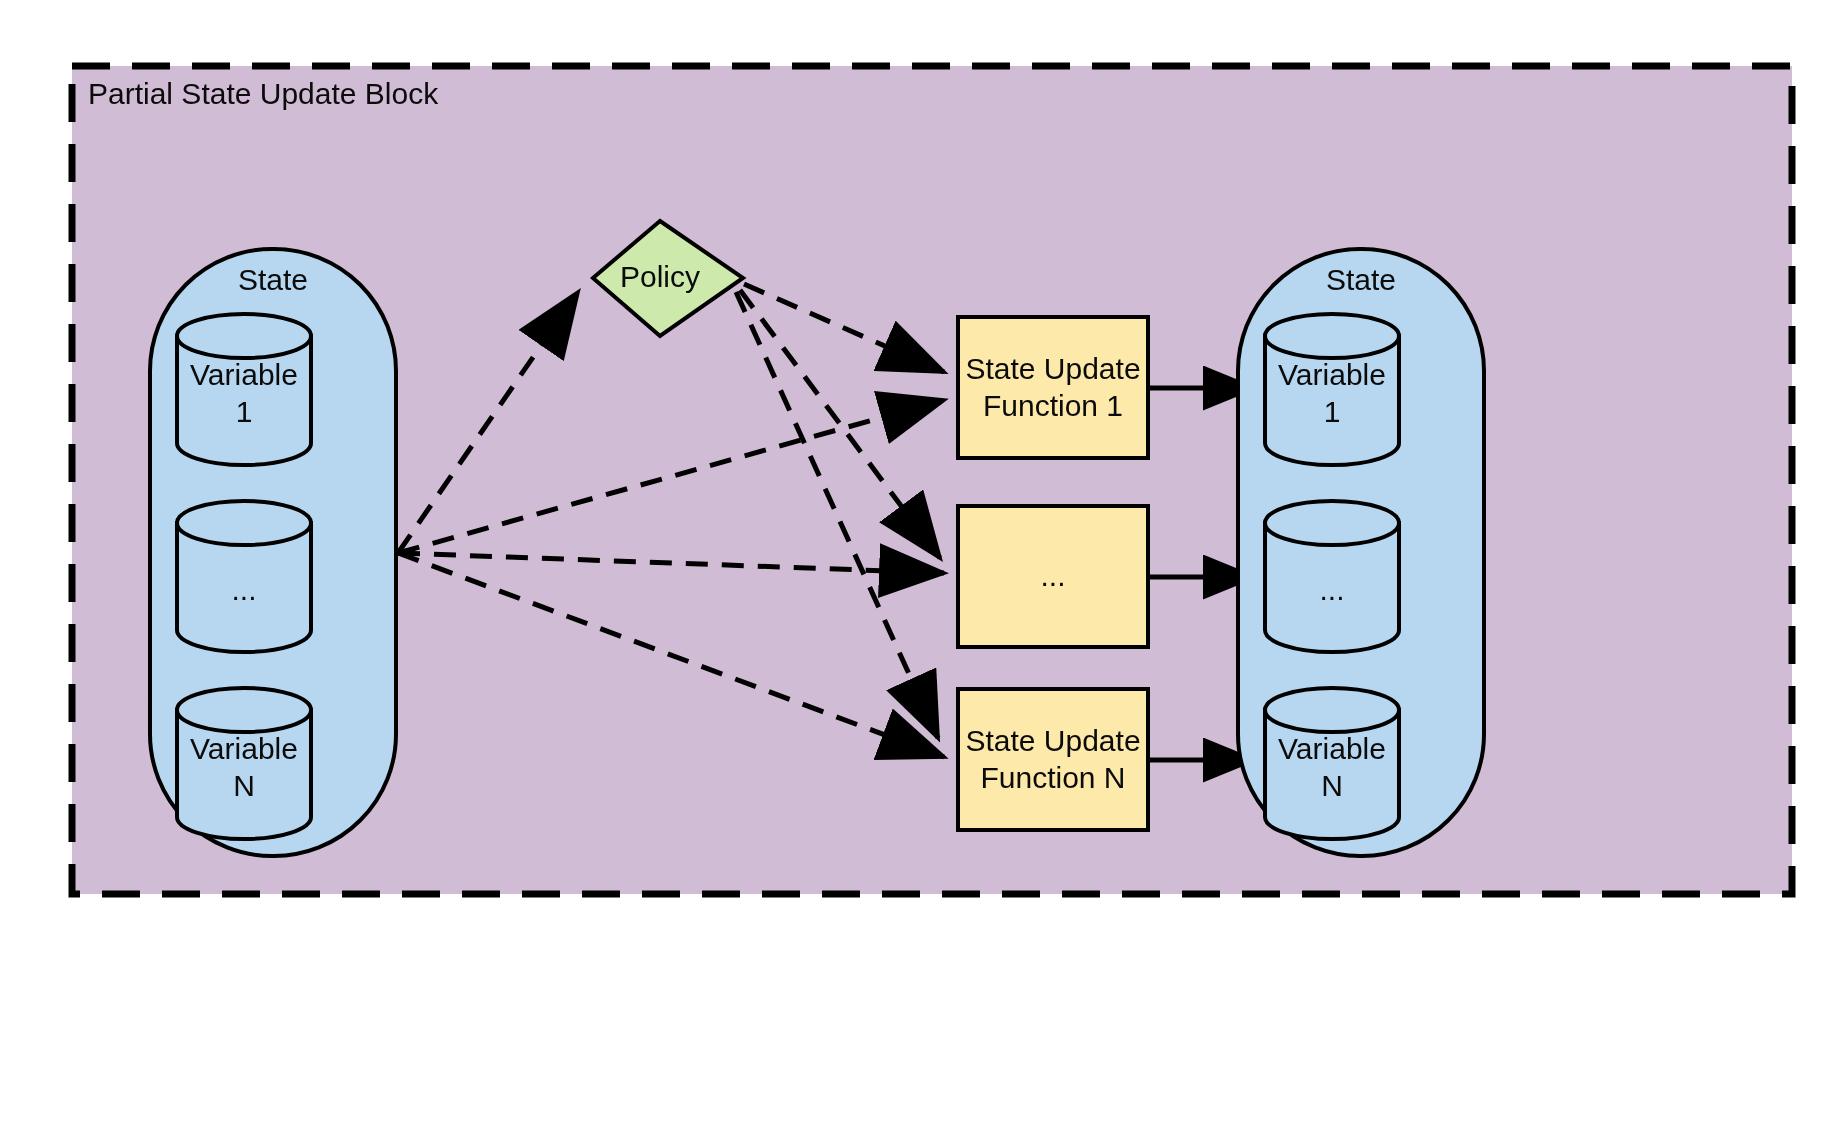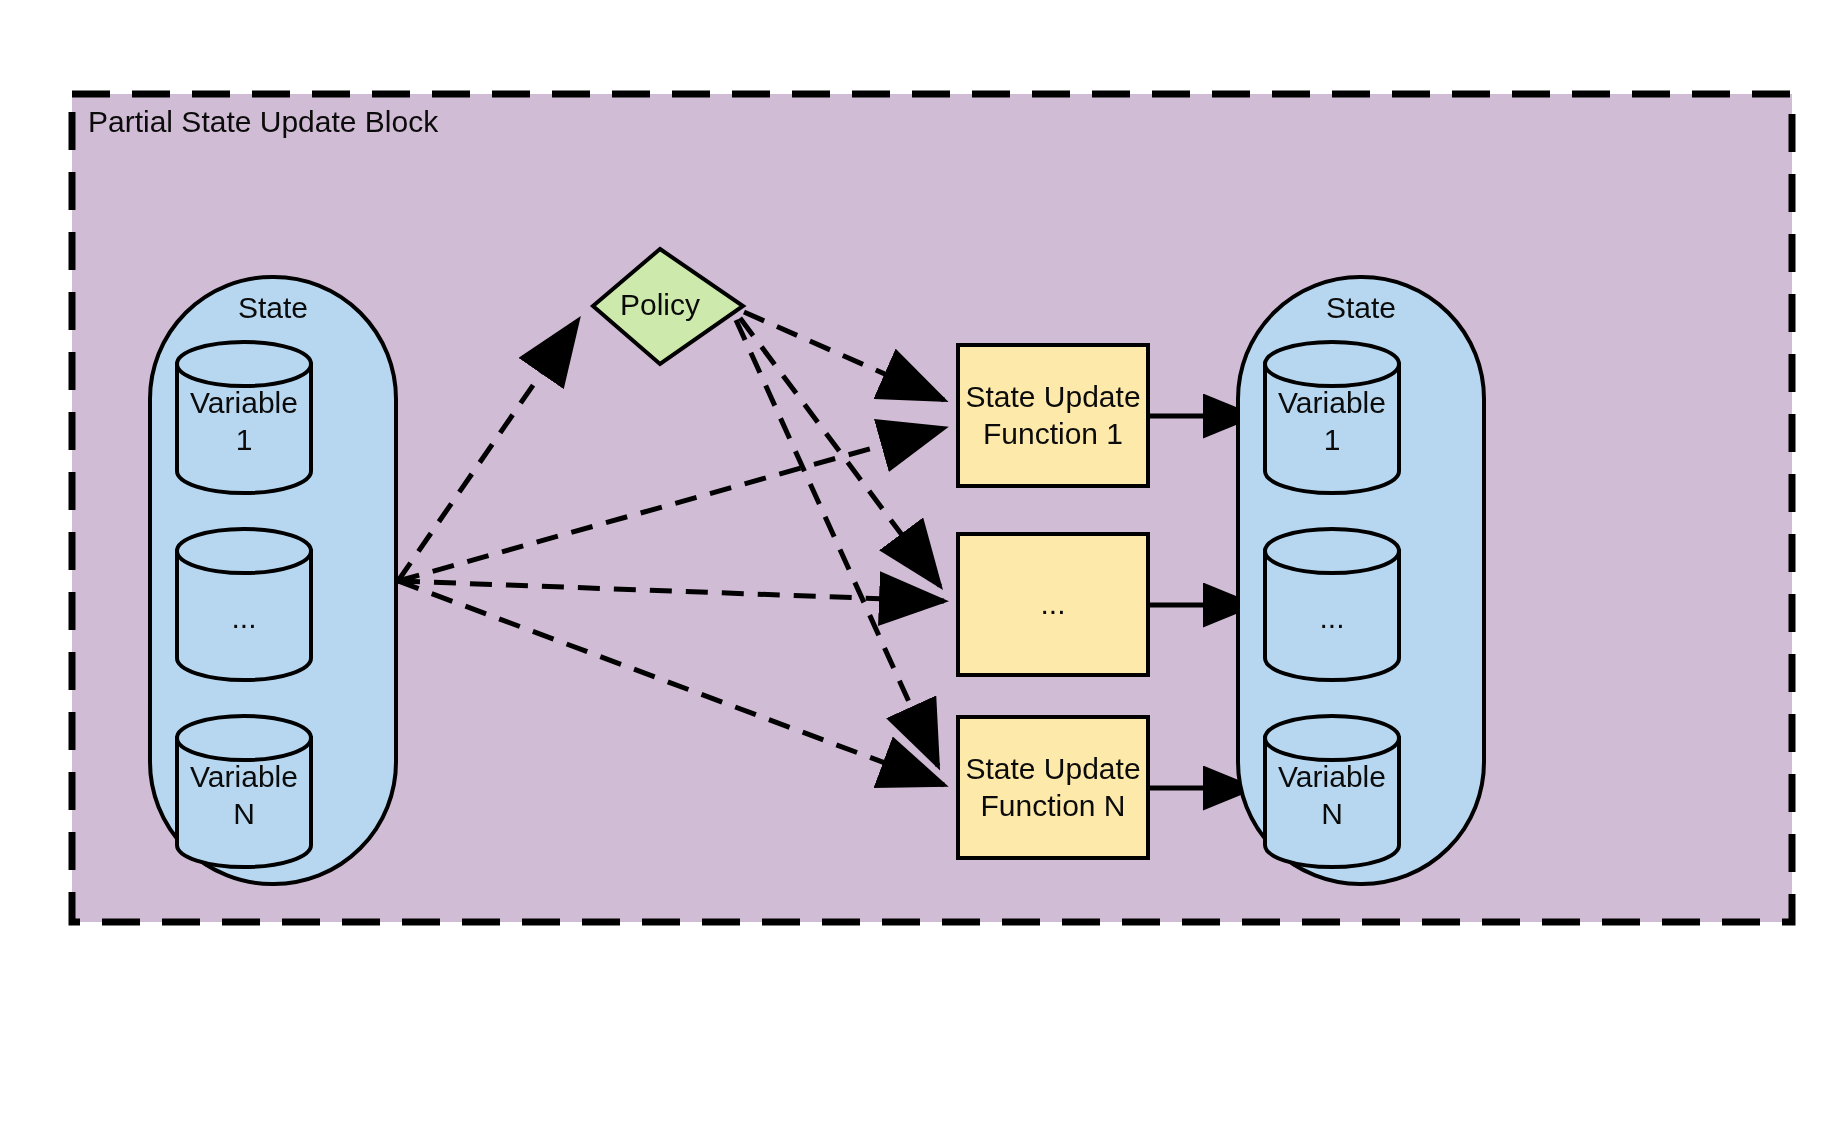--- a/index.html
+++ b/index.html
@@ -12,21 +12,20 @@
     width: 1838px;
     height: 1125px;
     font-family: "Liberation Sans", "DejaVu Sans", sans-serif;
     overflow: hidden;
   }
   #diagram-root {
     position: relative;
     width: 1838px;
     height: 926px;
     background: #ffffff;
-    margin-top: 28px;
   }
   svg#diagram {
     display: block;
     width: 1838px;
     height: 1125px;
   }
   .node-label {
     font-family: "Liberation Sans", "DejaVu Sans", sans-serif;
     fill: #0b0b0b;
     font-size: 30px;

